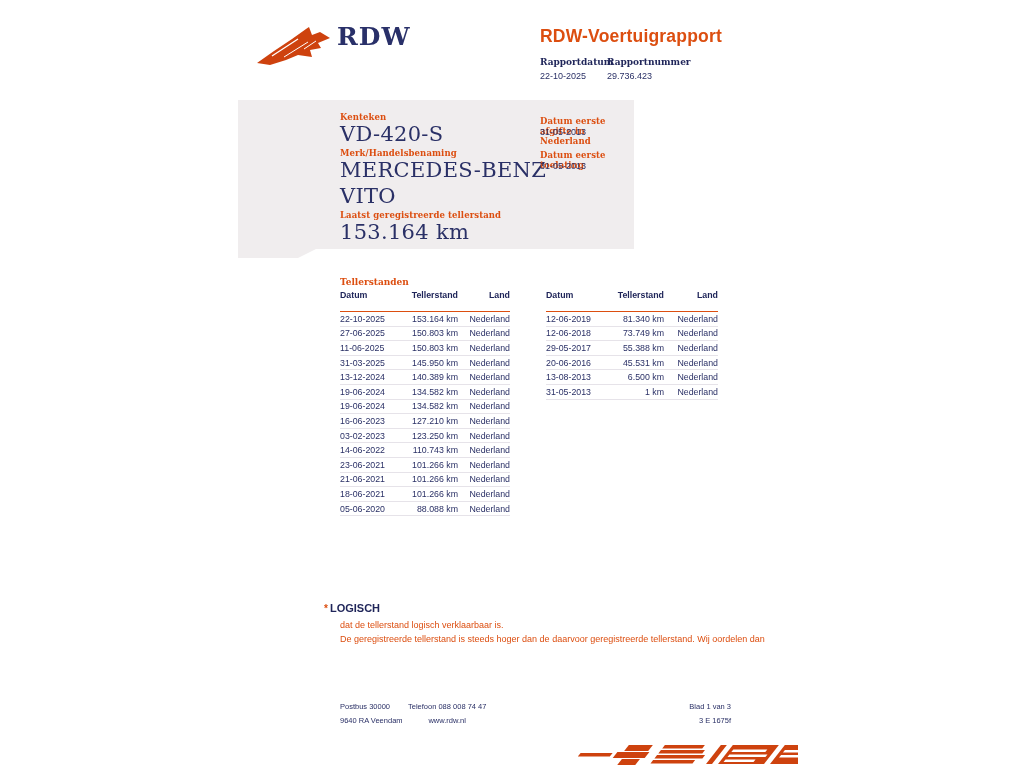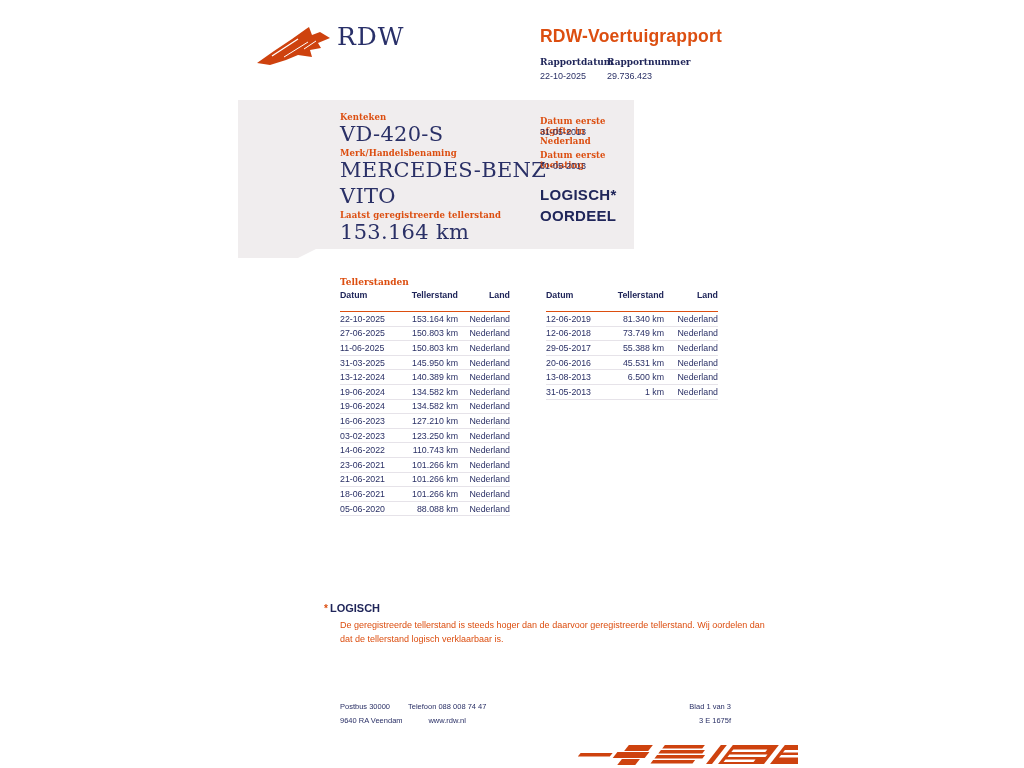--- a/index.html
+++ b/index.html
@@ -13,21 +13,21 @@
     --nap-green:#2FA52B;
   }
   *{margin:0;padding:0;box-sizing:border-box;}
   html,body{width:1024px;height:768px;background:#fff;overflow:hidden;}
   body{position:relative;font-family:"Liberation Sans",sans-serif;color:var(--navy);}
 
   .abs{position:absolute;}
 
   
   .logo-swoosh{left:256px;top:26px;}
-  .logo-word{left:337px;top:22px;font-family:"DejaVu Serif",serif;font-weight:normal;
+  .logo-word{left:337px;top:22px;font-family:"DejaVu Serif",serif;font-weight:bold;
              font-size:25px;color:#293069;letter-spacing:1px;}
   .doc-title{left:540px;top:26px;font-family:Liberation Sans, sans-serif;font-weight:bold;
              font-size:17.5px;color:var(--orange);letter-spacing:0.2px;}
   .meta-label{font-family:"DejaVu Serif",serif;font-weight:bold;font-size:9px;color:var(--navy-dark);}
   .meta-value{font-size:9px;color:var(--navy);margin-top:4px;}
   .meta-date{left:540px;top:57px;}
   .meta-number{left:607px;top:57px;}
 
   
   .panel{left:238px;top:100px;width:396px;height:158px;background:var(--panel-bg);
@@ -109,24 +109,20 @@
 
   <div class="abs lbl-orange" style="left:102px;top:110px">Laatst geregistreerde tellerstand</div>
   <div class="abs val-serif" style="left:102px;top:120px">153.164 km</div>
 
   <div class="abs lbl-orange" style="left:302px;top:16px">Datum eerste afgifte in Nederland</div>
   <div class="abs val-small" style="left:302px;top:27px">31-05-2013</div>
 
   <div class="abs lbl-orange" style="left:302px;top:50px">Datum eerste toelating</div>
   <div class="abs val-small" style="left:302px;top:61px">31-05-2013</div>
 
-  <div class="abs oordeel" style="left:302px;top:84px">
-    <div>LOGISCH*</div>
-    <div>OORDEEL</div>
-  </div>
 
   <div class="abs nap">
     <div class="nap-yellow"></div>
     <span class="nap-box" style="left:0">N</span>
     <span class="nap-box" style="left:13px">A</span>
     <span class="nap-box" style="left:26px">P</span>
     <span class="nap-check">✓</span>
   </div>
 </section>
 
@@ -269,22 +265,22 @@
         <span class="c1">1 km</span>
         <span class="c2">Nederland</span>
       </div>
     </div>
 </div>
 
 <div class="abs note-title">
   <span class="ast">*</span><span>LOGISCH</span>
 </div>
 <div class="abs note-body">
+  <div>dat de tellerstand logisch verklaarbaar is.</div>
   <div>De geregistreerde tellerstand is steeds hoger dan de daarvoor geregistreerde tellerstand. Wij oordelen dan</div>
-  <div>dat de tellerstand logisch verklaarbaar is.</div>
 </div>
 
 <div class="abs foot foot-col1">
   <div>Postbus 30000</div>
   <div>9640 RA Veendam</div>
 </div>
 <div class="abs foot foot-col2">
   <div>Telefoon 088 008 74 47</div>
   <div>www.rdw.nl</div>
 </div>

